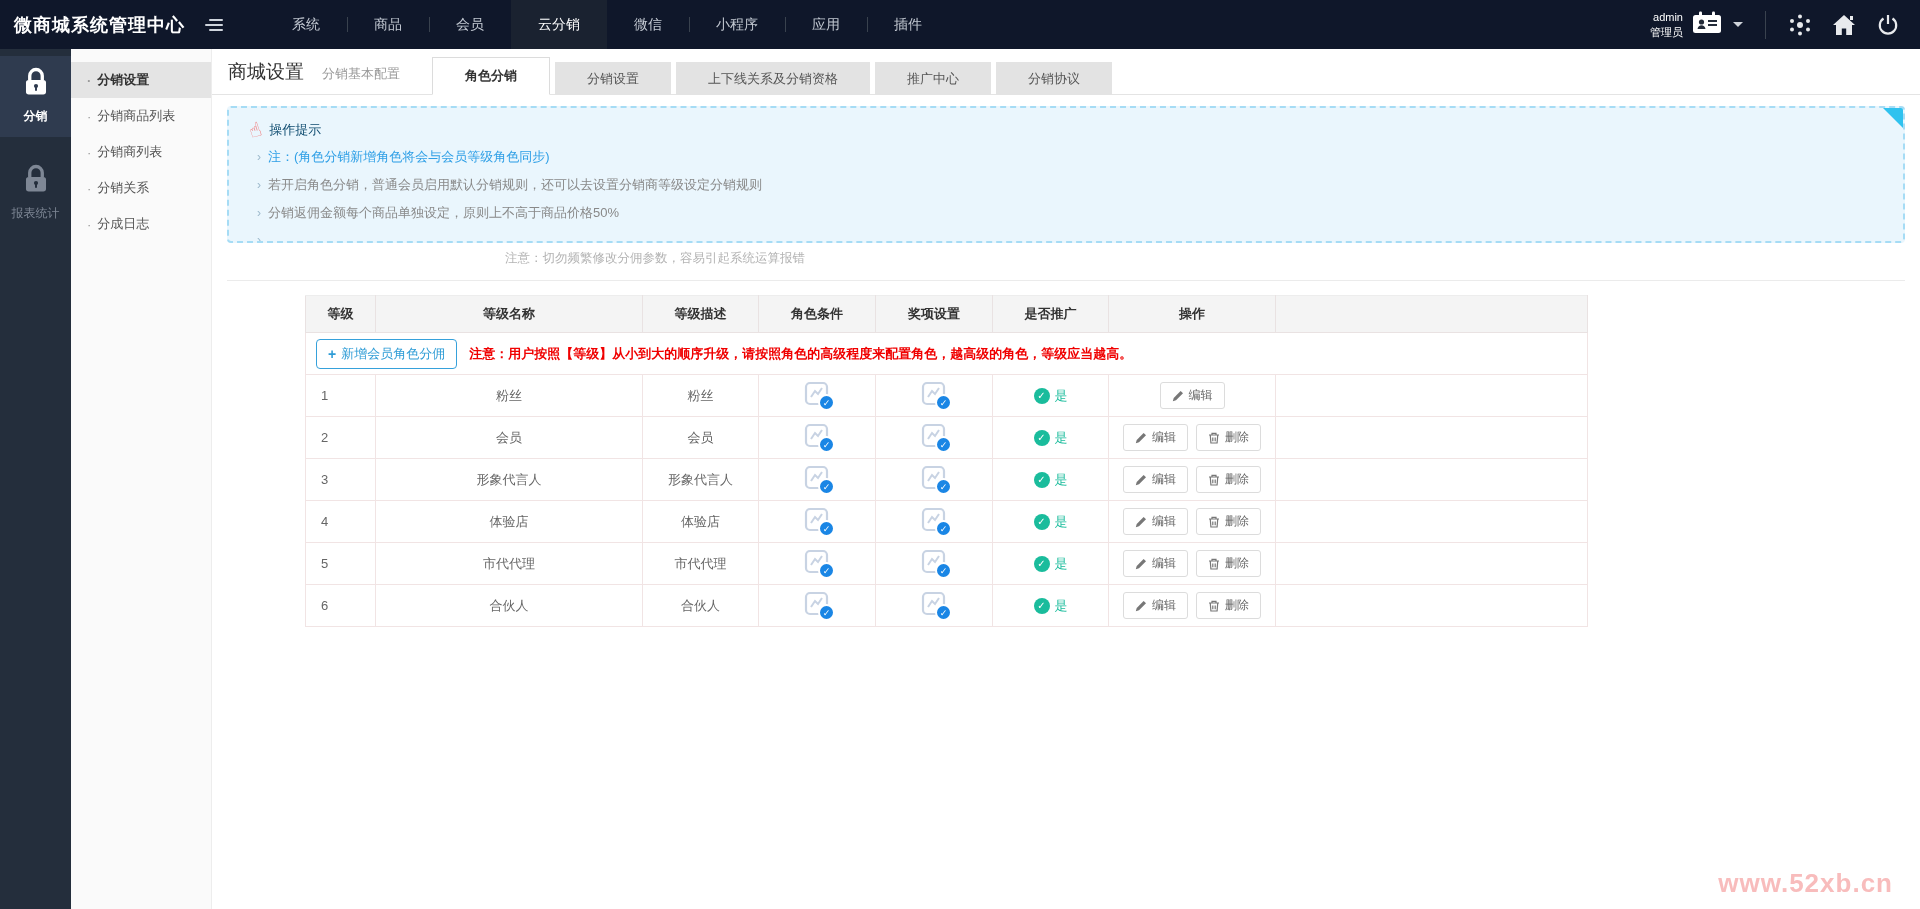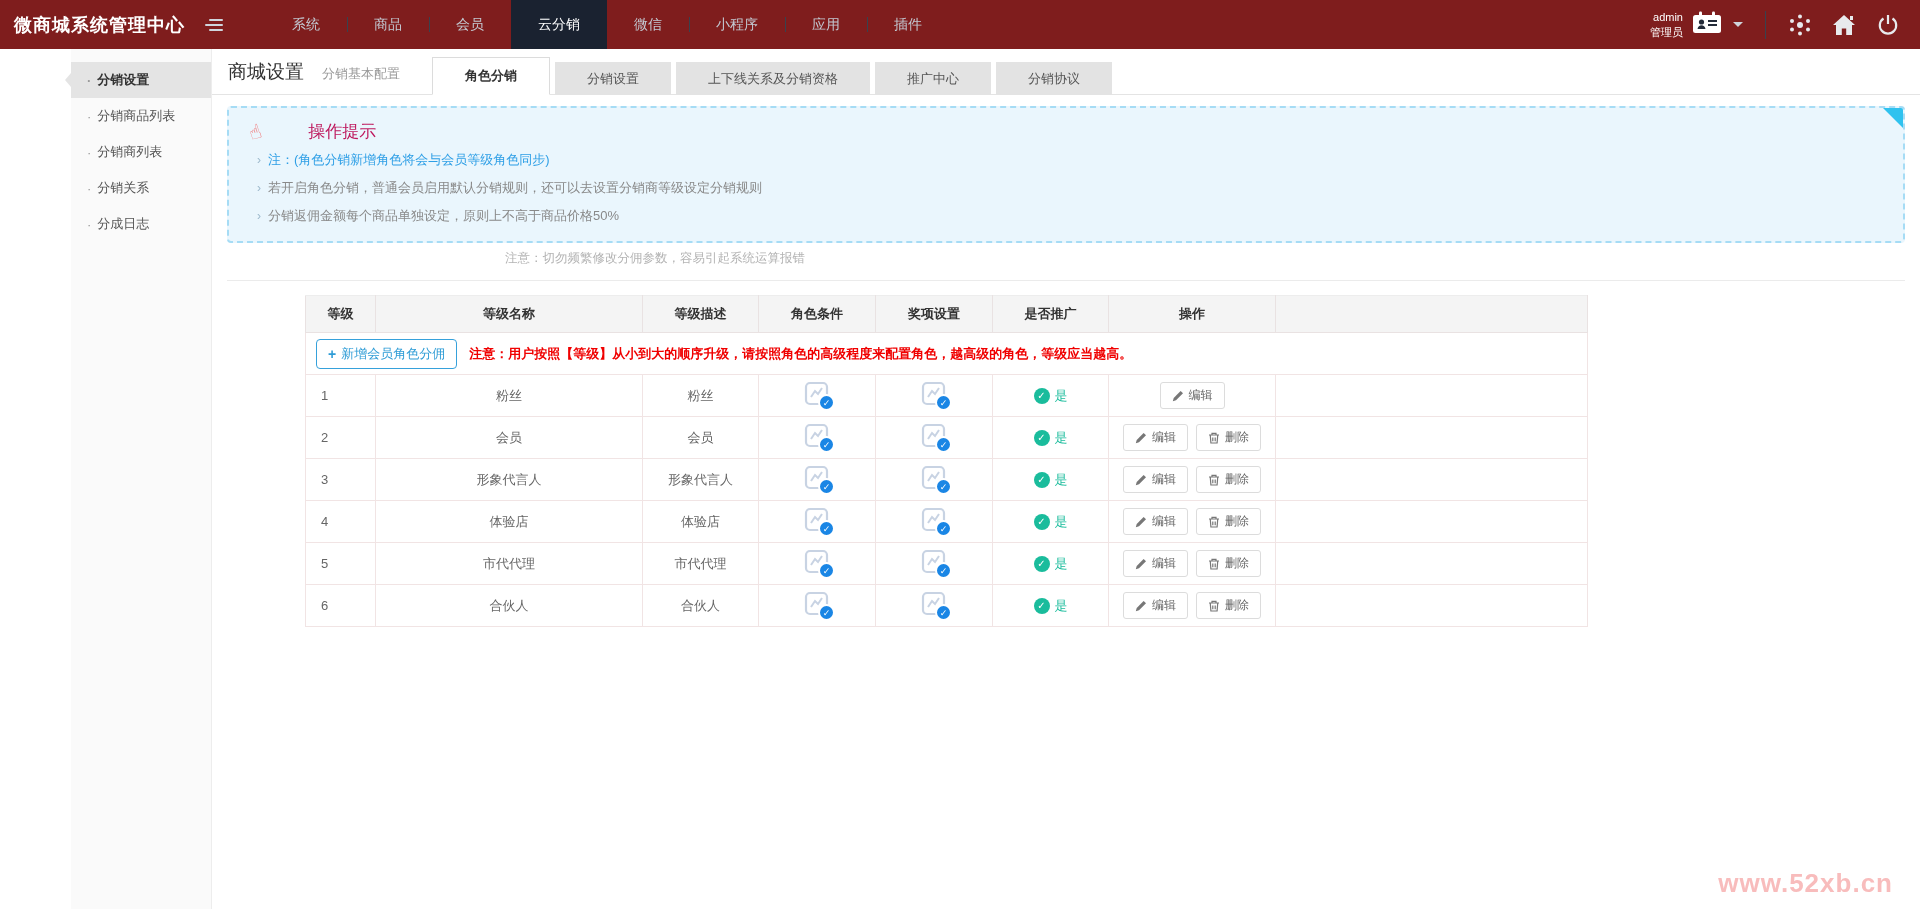--- a/index.html
+++ b/index.html
@@ -2,21 +2,21 @@
 <html><head>
 <meta charset="utf-8">
 <style>
   * { margin:0; padding:0; box-sizing:border-box; }
   html,body { width:1920px; height:909px; overflow:hidden; background:#fff;
               font-family:"Liberation Sans","DejaVu Sans",sans-serif; }
   .stage { position:relative; width:1920px; height:909px; background:#fff; }
 
   
   .topbar { position:absolute; left:0; top:0; width:1920px; height:49px;
-            background:#7f1d1d; display:flex; align-items:stretch; z-index:30; }
+            background:#0f172a; display:flex; align-items:stretch; z-index:30; }
   .brand { color:#fff; font-size:18px; font-weight:bold; letter-spacing:1px;
            display:flex; align-items:center; padding:0 14px 0 14px; white-space:nowrap; }
   .hamburger { width:40px; display:flex; flex-direction:column; justify-content:center;
                gap:3px; cursor:pointer; padding-left:6px; }
   .hamburger i { display:block; height:2px; background:#cfd5dd; border-radius:1px; }
   .hamburger i:nth-child(1){ width:14px; margin-left:4px;}
   .hamburger i:nth-child(2){ width:18px; }
   .hamburger i:nth-child(3){ width:14px; margin-left:4px;}
   .topnav { display:flex; align-items:stretch; margin-left:26px;text-align:right; }
   .topnav .nav-item { display:flex; align-items:center; padding:0 27px; color:#c3c9d2;
@@ -67,21 +67,21 @@
 
   .content { position:relative; padding:11px 15px 0 15px; }
 
   
   .alert { position:relative; background:#EAF6FD; border:2px dashed #A6DCF5; border-radius:4px;
            padding:10px 14px 14px 14px; height:137px; overflow:hidden; }
   .alert-corner { position:absolute; top:0; right:0; width:0; height:0;
            border-top:20px solid #2FC2EF; border-left:20px solid transparent; }
   .alert-title-row { display:flex; align-items:center; gap:8px; margin:2px 0 8px 6px; }
   .hand-icon { color:#F16C6C; font-size:20px; transform:rotate(-18deg); line-height:1; }
-  .alert-title { color:#be185d; font-size:17px;margin-left:39px; }
+  .alert-title { color:#0c4a6e; font-size:13px; }
   .alert-note { display:flex; align-items:baseline; gap:7px; font-size:13px; color:#898989;
                 margin:0 0 9px 14px; line-height:1.45; }
   .alert-note .mk { color:#9DB9CC; font-size:12px; }
   .alert-note.hl { color:#2E9FE6; }
 
   
   .switch-row { display:flex; align-items:center; margin-top:21px; }
   .switch-label { width:244px; text-align:right; font-size:14px; color:#666; padding-right:0; }
   .toggle { display:flex; margin-left:34px; }
   .toggle .tg { height:26px; display:flex; align-items:center; padding:0 13px; font-size:13px;
@@ -183,20 +183,44 @@
       </div>
       <div class="top-icon">
         <svg width="24" height="24" viewBox="0 0 24 24" fill="none" stroke="#E8EAED" stroke-width="2.2">
             <path d="M7.5 5.5a8.2 8.2 0 1 0 9 0"></path>
             <line x1="12" y1="2" x2="12" y2="11"></line>
           </svg>
       </div>
     </div>
   </div>
 
+  <div class="rail">
+    <div class="module active">
+      <span>
+        <svg width="34" height="32" viewBox="0 0 24 23">
+            <path d="M7.5 10V7a4.5 4.5 0 0 1 9 0v3" fill="none" stroke="#fff" stroke-width="2.4"></path>
+            <rect x="4.8" y="10" width="14.4" height="10.5" rx="2" fill="#fff"></rect>
+            <circle cx="12" cy="14.4" r="1.5" fill="#2F3B4F"></circle>
+            <rect x="11.3" y="14.6" width="1.4" height="3.2" fill="#2F3B4F"></rect>
+          </svg>
+      </span>
+      <span class="mlabel">分销</span>
+    </div>
+    <div class="module">
+      <span>
+        <svg width="34" height="32" viewBox="0 0 24 23">
+            <path d="M7.5 10V7a4.5 4.5 0 0 1 9 0v3" fill="none" stroke="#7E8795" stroke-width="2.4"></path>
+            <rect x="4.8" y="10" width="14.4" height="10.5" rx="2" fill="#7E8795"></rect>
+            <circle cx="12" cy="14.4" r="1.5" fill="#242E3C"></circle>
+            <rect x="11.3" y="14.6" width="1.4" height="3.2" fill="#242E3C"></rect>
+          </svg>
+      </span>
+      <span class="mlabel">报表统计</span>
+    </div>
+  </div>
 
   <div class="submenu">
     <div class="sub-item active">分销设置</div>
     <div class="sub-item">分销商品列表</div>
     <div class="sub-item">分销商列表</div>
     <div class="sub-item">分销关系</div>
     <div class="sub-item">分成日志</div>
   </div>
 
   <div class="main">

